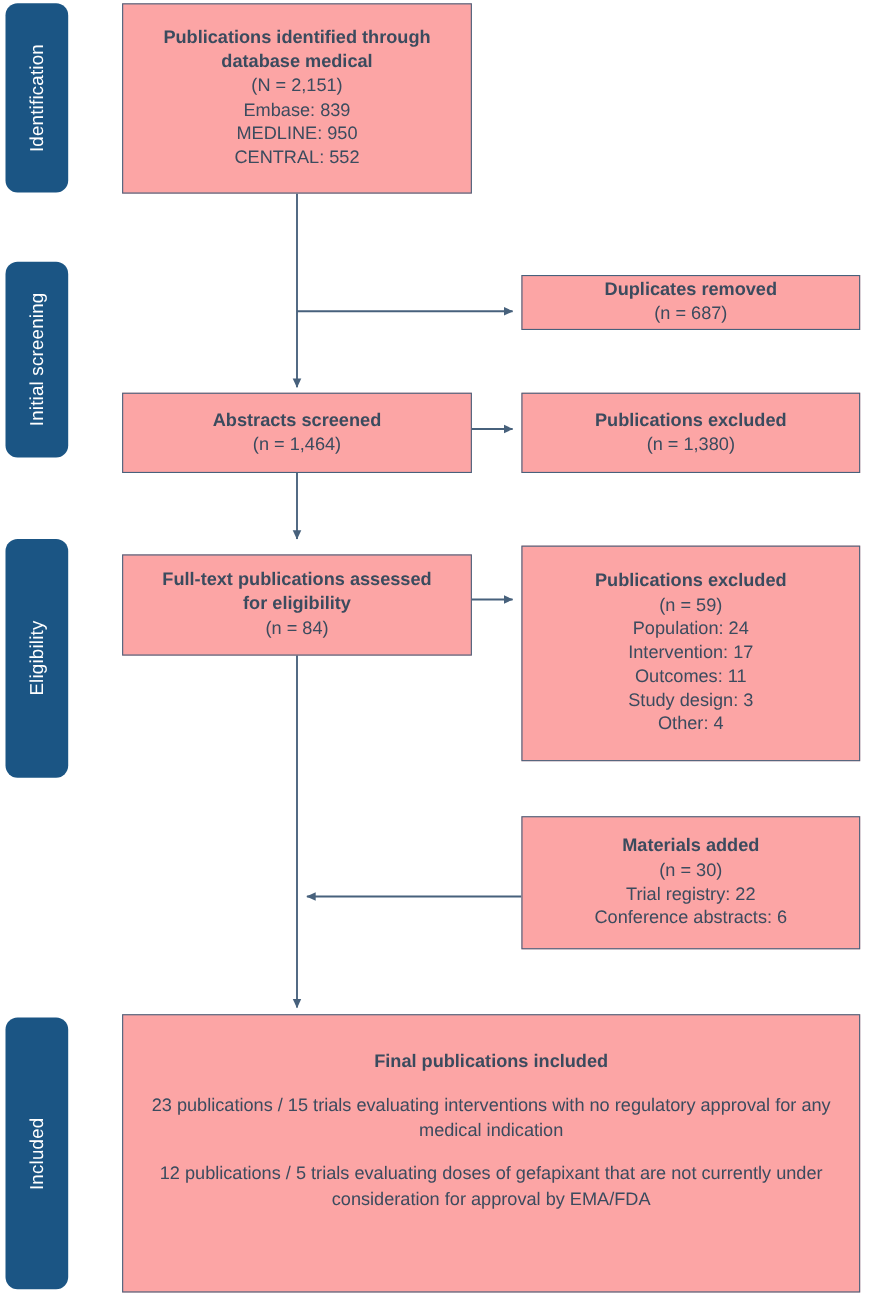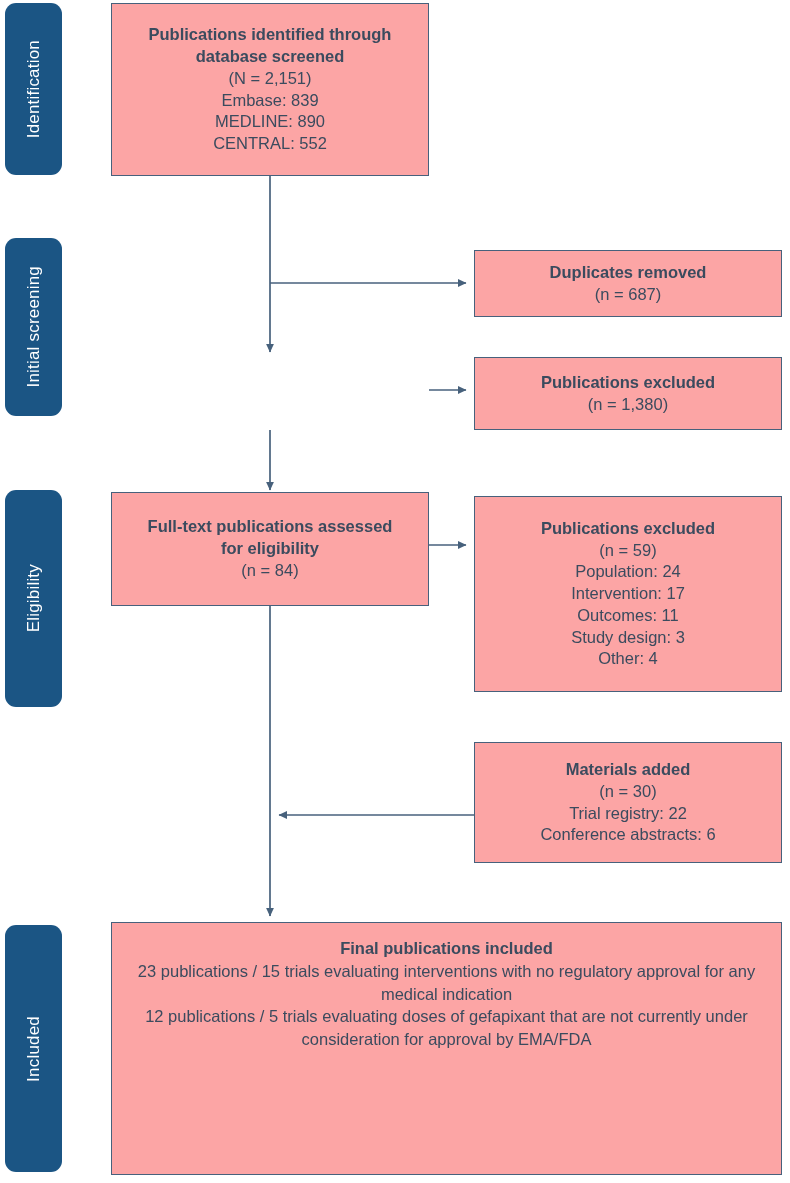--- a/index.html
+++ b/index.html
@@ -65,20 +65,21 @@
     font-weight: bold;
   }
   .flow-box.wrapping .ln {
     white-space: normal;
   }
   #final-box {
     font-size: 16.5px;
     line-height: 1.38;
     padding: 8px 10px;
     justify-content: flex-start;
+    gap: 17px;
   }
   #final-box .ln {
     white-space: normal;
     max-width: 640px;
   }
   #final-box .spacer-top { height: 6px; }
 </style>
 </head>
 <body>
 
@@ -125,39 +126,43 @@
   <div class="stage-pill" id="pill-eligibility" style="left:5px; top:490px; width:57px; height:217px;">
     <span class="pill-label">Eligibility</span>
   </div>
 
   <div class="stage-pill" id="pill-included" style="left:5px; top:925px; width:57px; height:247px;">
     <span class="pill-label">Included</span>
   </div>
 
   <div class="flow-box" id="box-identified" style="left:111px; top:3px; width:318px; height:173px;">
     <span class="ln b">Publications identified through</span>
-    <span class="ln b">database screened</span>
+    <span class="ln b">database medical</span>
     <span class="ln">(N = 2,151)</span>
     <span class="ln">Embase: 839</span>
-    <span class="ln">MEDLINE: 890</span>
+    <span class="ln">MEDLINE: 950</span>
     <span class="ln">CENTRAL: 552</span>
   </div>
 
-  <div class="flow-box" id="box-duplicates" style="left:474px; top:250px; width:308px; height:67px;">
+  <div class="flow-box" id="box-duplicates" style="left:474px; top:250px; width:308px; height:50px;">
     <span class="ln b">Duplicates removed</span>
     <span class="ln">(n = 687)</span>
   </div>
 
+  <div class="flow-box" id="box-abstracts" style="left:111px; top:357px; width:318px; height:73px;">
+    <span class="ln b">Abstracts screened</span>
+    <span class="ln">(n = 1,464)</span>
+  </div>
 
   <div class="flow-box" id="box-excluded-abstracts" style="left:474px; top:357px; width:308px; height:73px;">
     <span class="ln b">Publications excluded</span>
     <span class="ln">(n = 1,380)</span>
   </div>
 
-  <div class="flow-box" id="box-fulltext" style="left:111px; top:492px; width:318px; height:114px;">
+  <div class="flow-box" id="box-fulltext" style="left:111px; top:504px; width:318px; height:92px;">
     <span class="ln b">Full-text publications assessed</span>
     <span class="ln b">for eligibility</span>
     <span class="ln">(n = 84)</span>
   </div>
 
   <div class="flow-box" id="box-excluded-fulltext" style="left:474px; top:496px; width:308px; height:196px;">
     <span class="ln b">Publications excluded</span>
     <span class="ln">(n = 59)</span>
     <span class="ln">Population: 24</span>
     <span class="ln">Intervention: 17</span>

